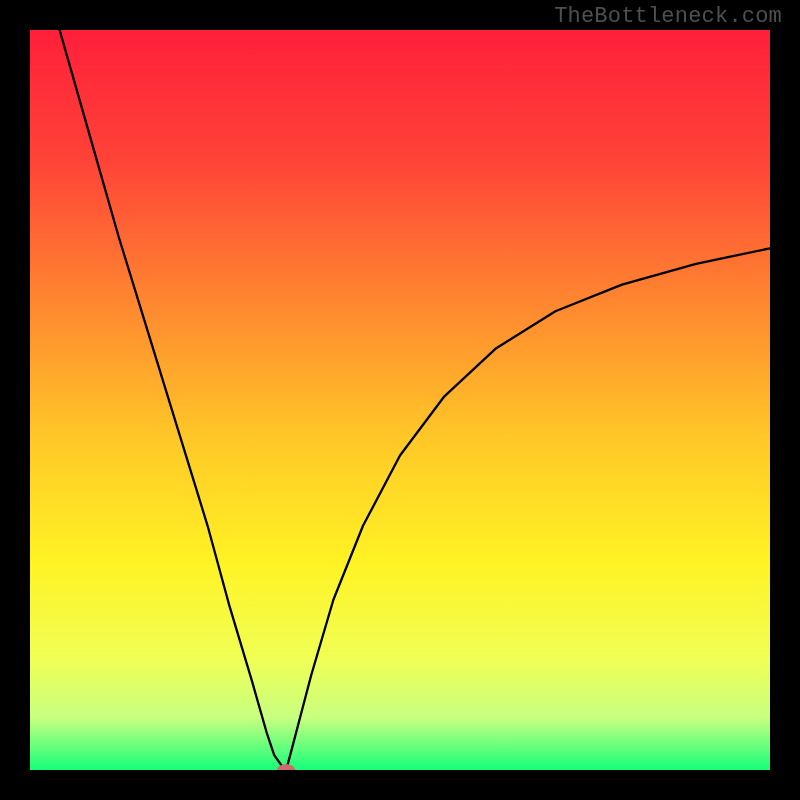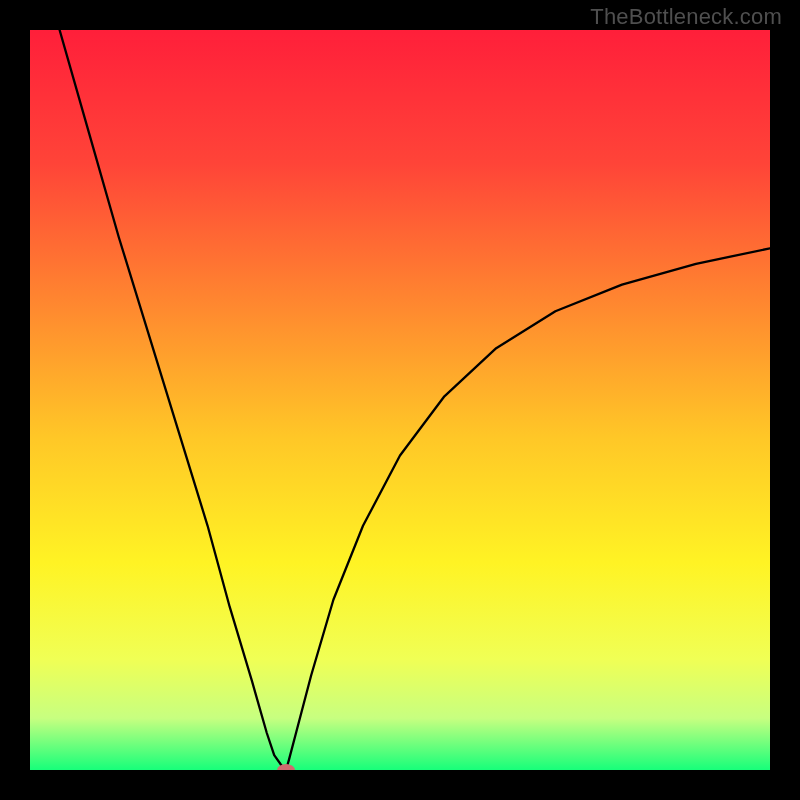--- a/index.html
+++ b/index.html
@@ -9,20 +9,21 @@
     height: 800px;
     background: #000;
     overflow: hidden;
     font-family: Arial, Helvetica, sans-serif;
   }
   .stage {
     position: relative;
     width: 800px;
     height: 800px;
     background: #000;
+    font-family: Liberation Mono, monospace;
   }
   .watermark {
     position: absolute;
     top: 4px;
     right: 18px;
     color: #4f4f4f;
     font-size: 22px;
     font-weight: 500;
     letter-spacing: 0.2px;
     z-index: 10;

